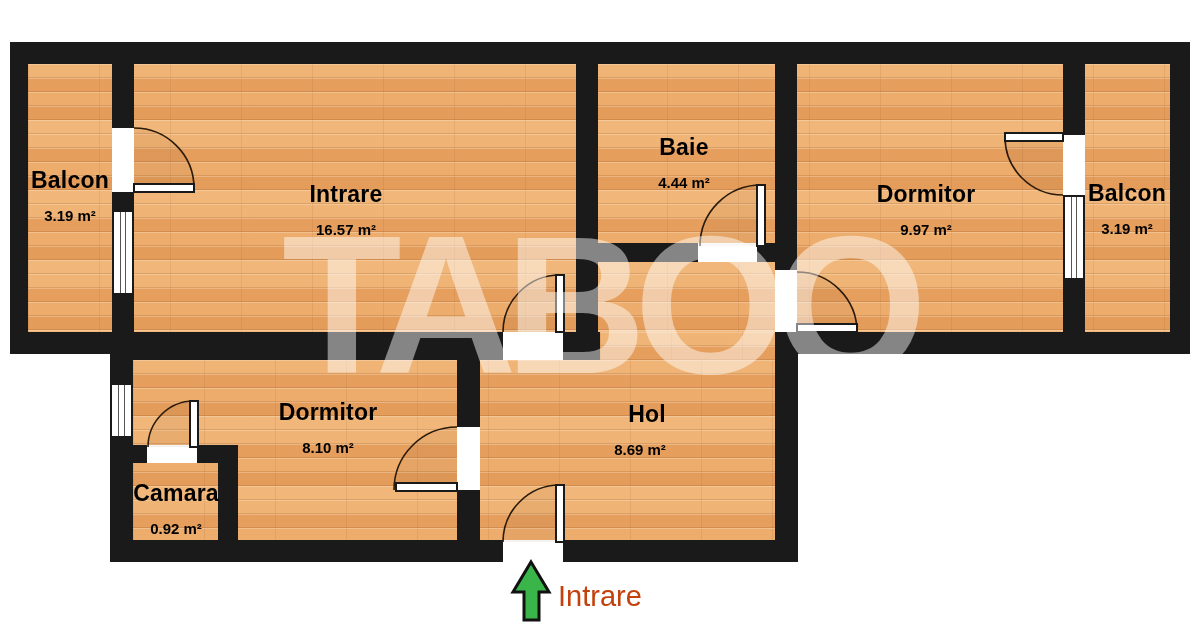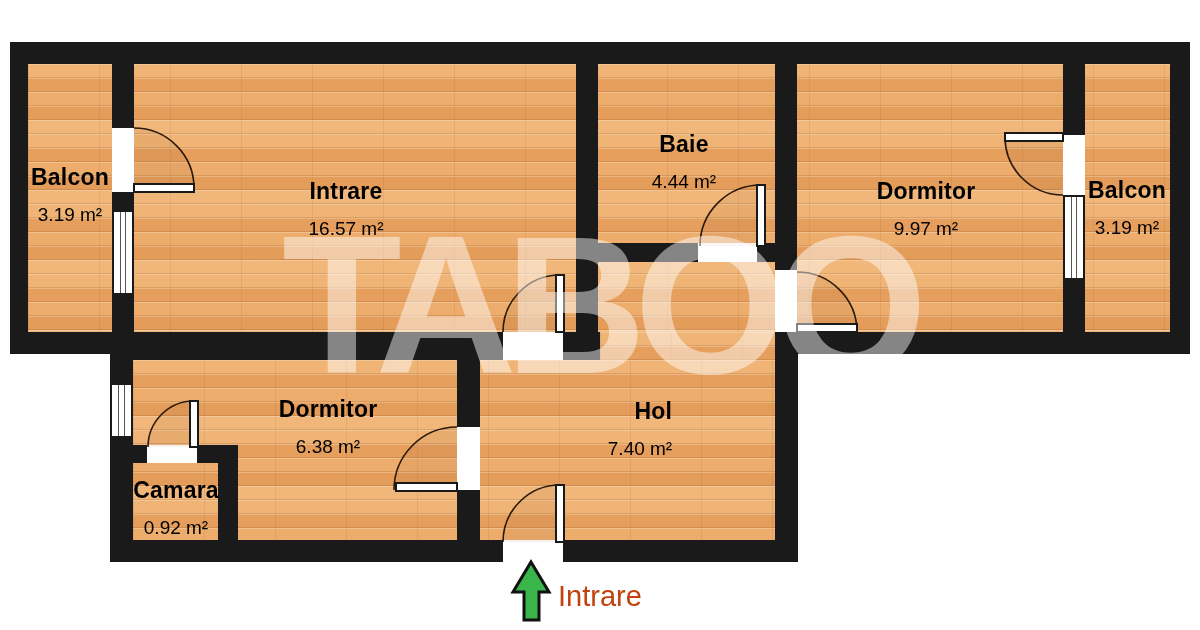--- a/index.html
+++ b/index.html
@@ -13,21 +13,21 @@
       repeating-linear-gradient(90deg, rgba(120,62,18,0.10) 0 1px, rgba(0,0,0,0) 1px 71px),
       repeating-linear-gradient(180deg, rgba(245,190,130,0.55) 0 14px, rgba(226,148,82,0.45) 14px 28px, rgba(241,178,113,0.50) 28px 42px, rgba(221,140,72,0.40) 42px 56px, rgba(248,198,142,0.50) 56px 70px);
   }
   .opening{position:absolute;background:#ffffff;}
   .window{position:absolute;background:#ffffff;border:2px solid #1a1a1a;box-sizing:border-box;}
   .window .mull{position:absolute;top:0;bottom:0;width:1px;background:#555;}
   .window .m1{left:31%;}
   .window .m2{left:62%;}
   .room-label{position:absolute;transform:translate(-50%,-50%);text-align:center;color:#000000;white-space:nowrap;}
   .rname{font-size:23px;font-weight:700;letter-spacing:0.2px;}
-  .rarea{font-size:19px;font-weight:400;margin-top:13px;}
+  .rarea{font-size:15px;font-weight:700;margin-top:13px;}
   .watermark{position:absolute;left:282px;top:208px;font-size:196px;font-weight:700;letter-spacing:-12px;line-height:1;color:rgba(255,255,255,0.47);pointer-events:none;}
   .entrance-label{position:absolute;left:558px;top:580px;font-size:29px;color:#c2410c;}
   svg{position:absolute;left:0;top:0;}
 </style>
 </head>
 <body>
 
 <div class="canvas">
 
   <div class="wall" style="left:10px;top:42px;width:1180px;height:312px;"></div>
@@ -117,28 +117,28 @@
   <div class="room-label" style="left:926px;top:209px;text-align:center;">
     <div class="rname">Dormitor</div>
     <div class="rarea">9.97 m²</div>
   </div>
   <div class="room-label" style="left:1127px;top:208px;">
     <div class="rname">Balcon</div>
     <div class="rarea">3.19 m²</div>
   </div>
   <div class="room-label" style="left:328px;top:427px;">
     <div class="rname">Dormitor</div>
-    <div class="rarea">6.38 m²</div>
+    <div class="rarea">8.10 m²</div>
   </div>
   <div class="room-label" style="left:176px;top:508px;">
     <div class="rname">Camara</div>
     <div class="rarea">0.92 m²</div>
   </div>
   <div class="room-label" style="left:640px;top:429px;text-align:right;">
     <div class="rname">Hol</div>
-    <div class="rarea">7.40 m²</div>
+    <div class="rarea">8.69 m²</div>
   </div>
 
   <div class="entrance-label">Intrare</div>
 
   <div class="watermark">TABOO</div>
 
 </div>
 
 </body></html>

